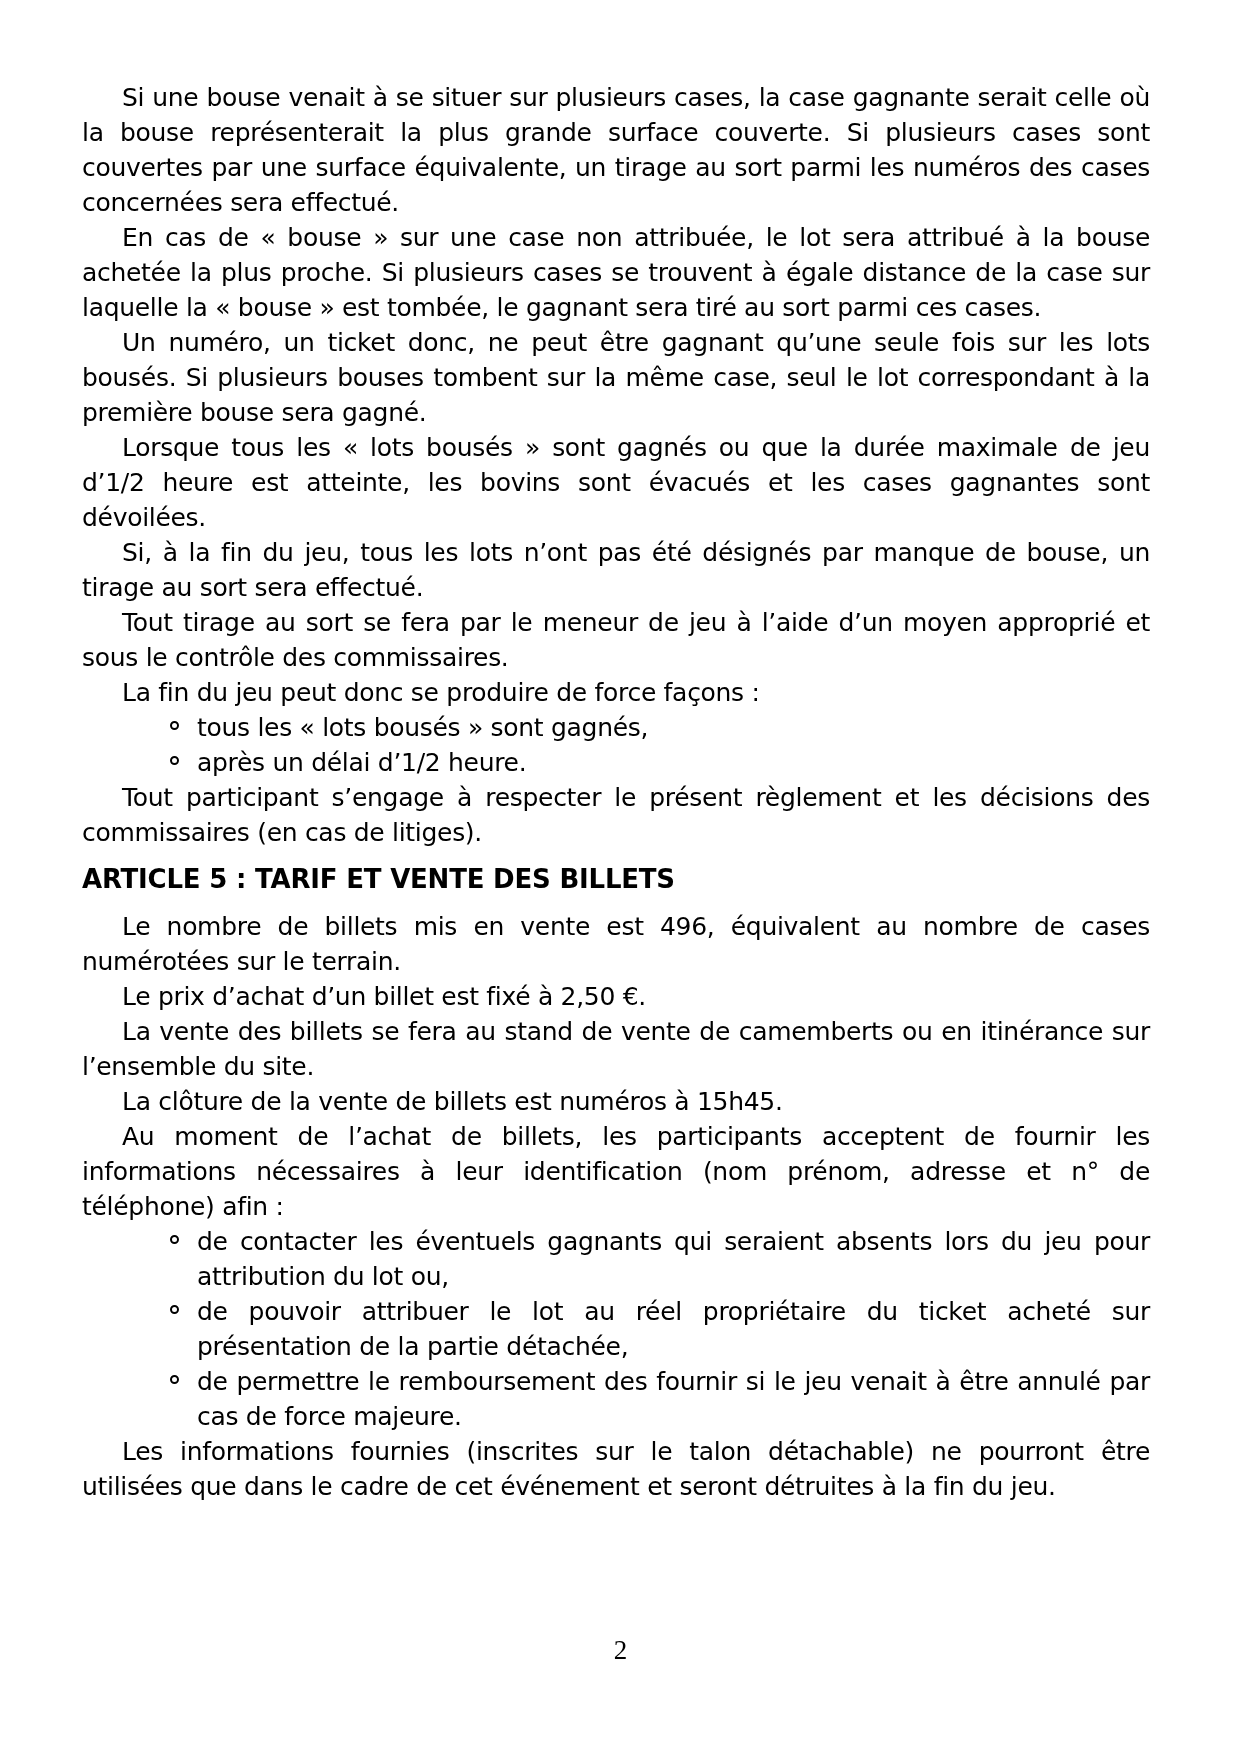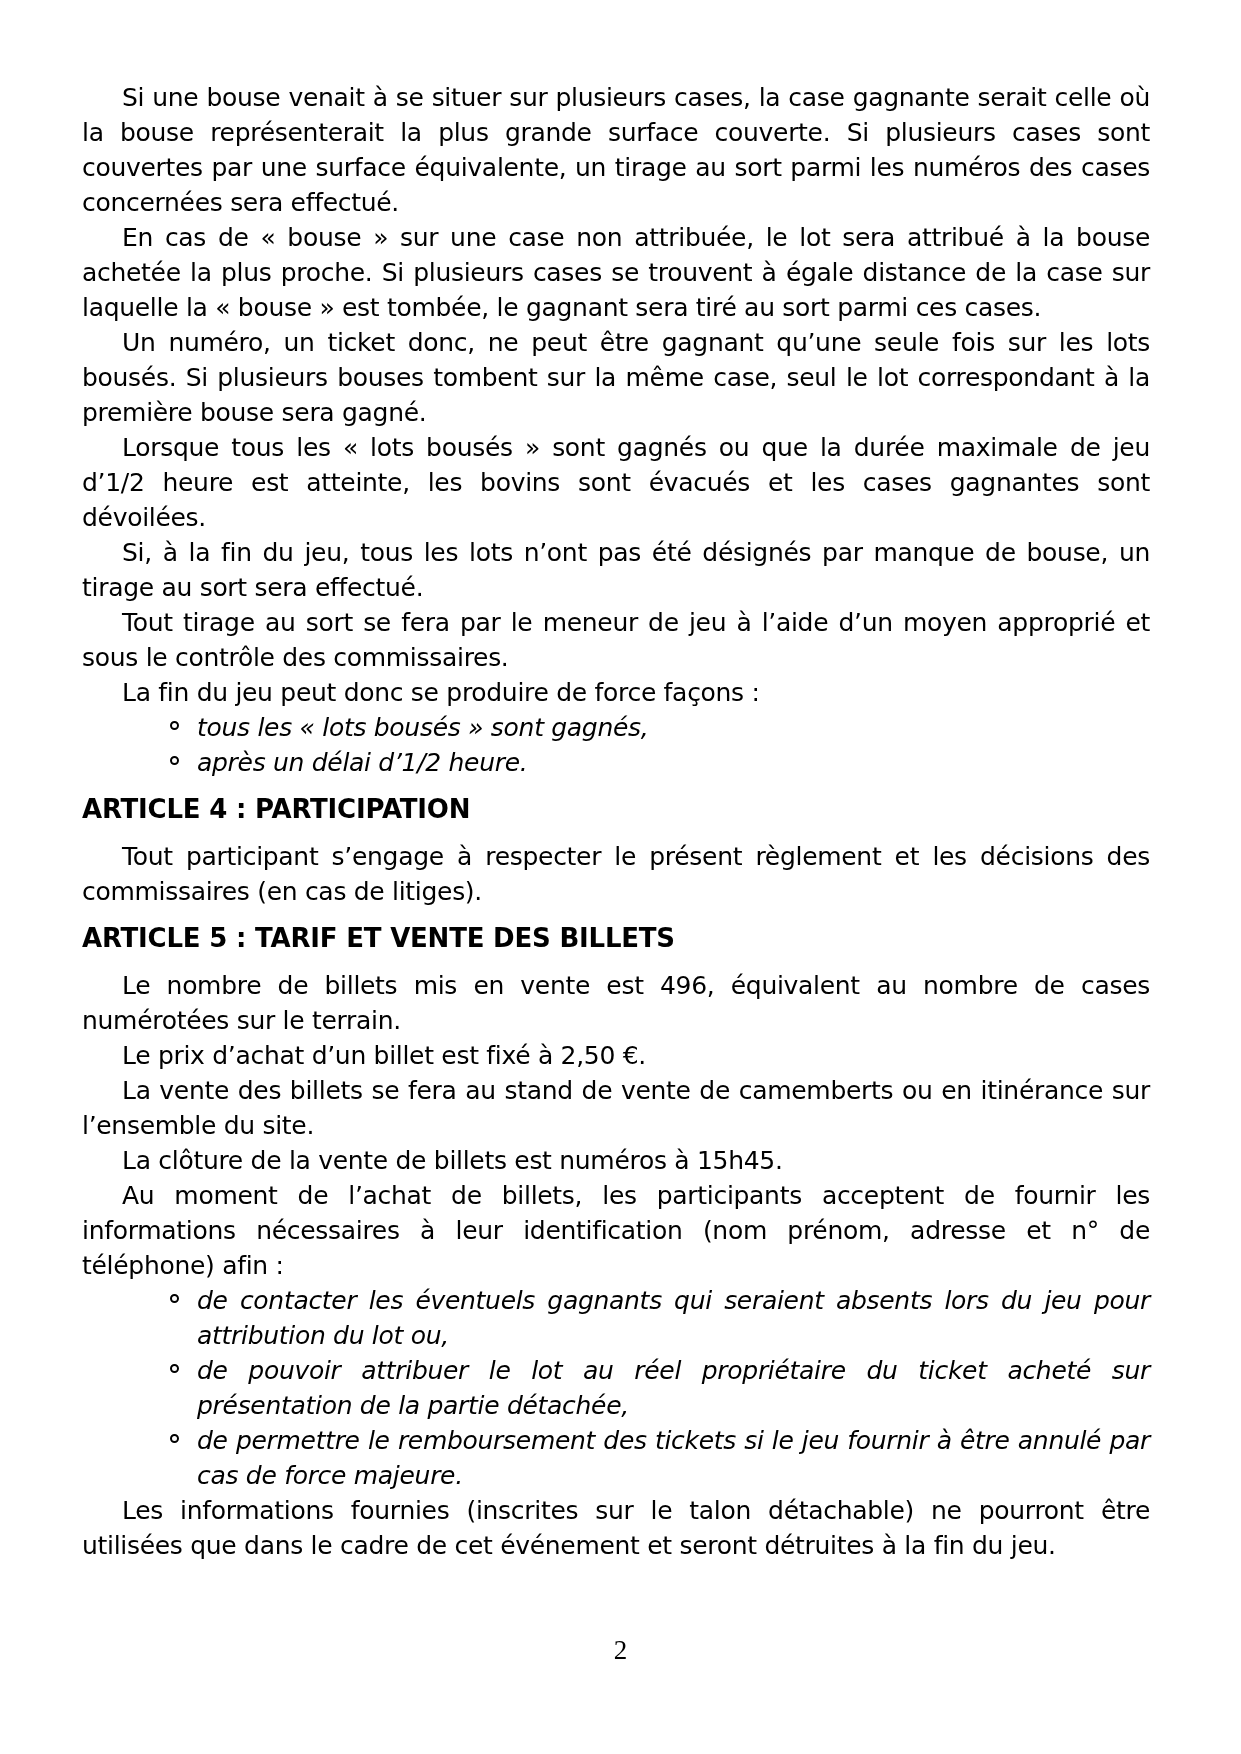--- a/index.html
+++ b/index.html
@@ -34,21 +34,20 @@
     font-size: 26px;
     line-height: 35px;
     font-weight: bold;
     letter-spacing: -0.2px;
     text-align: left;
   }
   ul.doc-list {
     list-style: none;
     margin: 0;
     padding: 0;
-    font-style: italic;
   }
   ul.doc-list li {
     position: relative;
     padding-left: 115px;
     font-size: 25px;
     line-height: 35px;
     letter-spacing: -0.3px;
     text-align: justify;
   }
   ul.doc-list li .bullet {
@@ -89,21 +88,20 @@
     <li>
       <span class="bullet"></span>
       <span>tous les « lots bousés » sont gagnés,</span>
     </li>
     <li>
       <span class="bullet"></span>
       <span>après un délai d’1/2 heure.</span>
     </li>
   </ul>
 
-  <h2 class="article-heading">ARTICLE 4 : PARTICIPATION</h2>
 
   <p class="body-par">Tout participant s’engage à respecter le présent règlement et les décisions des commissaires (en cas de litiges).</p>
 
   <h2 class="article-heading">ARTICLE 5 : TARIF ET VENTE DES BILLETS</h2>
 
   <p class="body-par">Le nombre de billets mis en vente est 496, équivalent au nombre de cases numérotées sur le terrain.</p>
   <p class="body-par">Le prix d’achat d’un billet est fixé à 2,50 €.</p>
   <p class="body-par">La vente des billets se fera au stand de vente de camemberts ou en itinérance sur l’ensemble du site.</p>
   <p class="body-par">La clôture de la vente de billets est numéros à 15h45.</p>
   <p class="body-par">Au moment de l’achat de billets, les participants acceptent de fournir les informations nécessaires à leur identification (nom prénom, adresse et n° de téléphone) afin :</p>
@@ -112,21 +110,21 @@
     <li>
       <span class="bullet"></span>
       <span>de contacter les éventuels gagnants qui seraient absents lors du jeu pour attribution du lot ou,</span>
     </li>
     <li>
       <span class="bullet"></span>
       <span>de pouvoir attribuer le lot au réel propriétaire du ticket acheté sur présentation de la partie détachée,</span>
     </li>
     <li>
       <span class="bullet"></span>
-      <span>de permettre le remboursement des tickets si le jeu fournir à être annulé par cas de force majeure.</span>
+      <span>de permettre le remboursement des fournir si le jeu venait à être annulé par cas de force majeure.</span>
     </li>
   </ul>
 
   <p class="body-par">Les informations fournies (inscrites sur le talon détachable) ne pourront être utilisées que dans le cadre de cet événement et seront détruites à la fin du jeu.</p>
 
 </div>
 
 <div class="page-number">2</div>
 
 </body></html>

